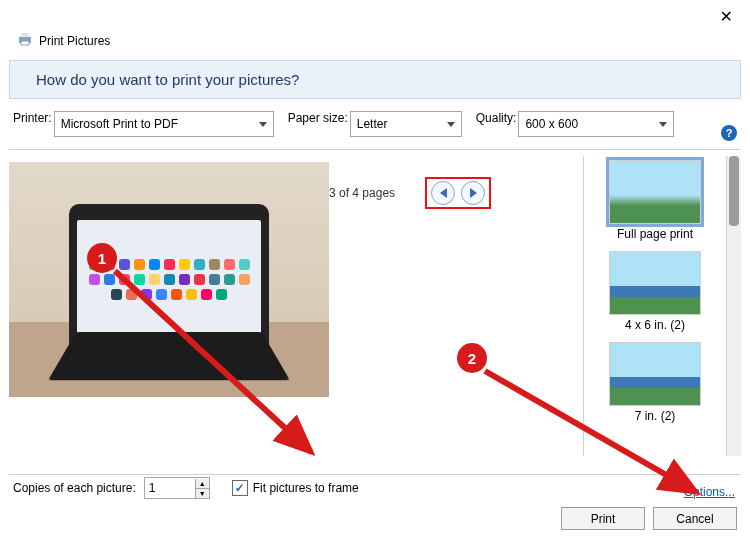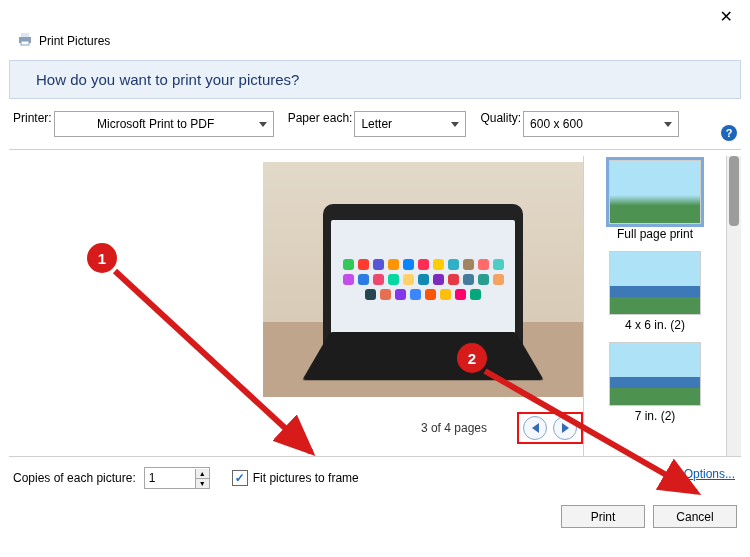--- a/index.html
+++ b/index.html
@@ -11,21 +11,21 @@
   .banner h1{margin:0;font-size:15px;font-weight:400;color:#1f3a6e}
   .controls-row{display:flex;gap:14px;align-items:flex-end;padding:2px 0 4px 4px;position:relative}
   .ctrl{display:flex;gap:2px}
   .ctrl label{font-size:12px}
   .select{appearance:none;-webkit-appearance:none;border:1px solid #a6a6a6;background:#fff;height:22px;padding:1px 22px 1px 6px;font-size:12px;position:relative}
   .sel-wrap{position:relative;display:inline-block}
   .sel-wrap::after{content:"";position:absolute;right:7px;top:50%;margin-top:-2px;border-left:4px solid transparent;border-right:4px solid transparent;border-top:5px solid #4a4a4a;pointer-events:none}
   .help{position:absolute;right:4px;bottom:0;width:16px;height:16px;border-radius:50%;background:#1e66b9;color:#fff;font-weight:bold;font-size:11px;display:flex;align-items:center;justify-content:center;cursor:pointer}
   .divider{height:1px;background:#d0d0d0;margin:8px 0 0 0}
   .gallery{display:flex;height:300px;margin-top:6px}
-  .preview-pane{flex:1;display:flex;flex-direction:column;align-items:flex-end;justify-content:flex-start;padding-top:6px}
+  .preview-pane{flex:1;display:flex;flex-direction:row;align-items:flex-start;justify-content:flex-start;padding-top:6px}
   .preview-img{width:320px;height:235px;background:#c9b7a3;position:relative;overflow:hidden}
   .desk{position:absolute;left:0;right:0;bottom:0;height:32%;background:#bfa58b}
   .wall{position:absolute;left:0;right:0;top:0;height:68%;background:linear-gradient(#e3d9c9,#d8cbb7)}
   .tablet{position:absolute;left:50%;top:18%;transform:translateX(-50%);width:200px;height:150px;background:#222;border-radius:10px;display:flex;align-items:center;justify-content:center}
   .screen{width:184px;height:118px;background:#e9eef4;border-radius:2px;display:flex;flex-wrap:wrap;align-content:center;justify-content:center;gap:4px;padding:8px;box-sizing:border-box}
   .appicon{width:11px;height:11px;border-radius:3px}
   .kbd{position:absolute;left:50%;bottom:6%;transform:translateX(-50%) perspective(140px) rotateX(38deg);width:210px;height:60px;background:#1c1c1c;border-radius:3px}
   .pager{display:flex;align-items:center;gap:12px;margin-top:15px}
   .pager-label{font-size:12px;color:#333;margin-right:18px}
   .nav-box{border:2px solid #e11;padding:2px 4px;display:flex;gap:6px}
@@ -35,21 +35,21 @@
   .layouts{width:142px;border-left:1px solid #d0d0d0;border-right:1px solid #d0d0d0;overflow:hidden;display:flex;flex-direction:column;align-items:center;gap:10px;padding-top:4px}
   .layout-opt{display:flex;flex-direction:column;align-items:center;gap:3px;cursor:pointer}
   .thumb{width:90px;height:62px;background:#fff;border:1px solid #cfcfcf;display:flex}
   .thumb.sel{outline:3px solid #7fa9da}
   .land{width:100%;height:100%;background:linear-gradient(#aee2f7 55%,#3d79b6 55% 72%,#4d9251 72%)}
   .mount{position:relative;width:100%;height:100%;overflow:hidden}
   .mount::before{content:"";position:absolute;inset:0;background:linear-gradient(#aee2f7 55%,#4d9251 72%)}
   .half{flex:1}
   .vscroll{width:14px;background:#f0f0f0;position:relative}
   .vscroll .th{position:absolute;left:2px;right:2px;top:0;height:70px;background:#9c9c9c;border-radius:4px}
-  .bottom-row{display:flex;align-items:center;gap:8px;padding:10px 4px;border-top:1px solid #d0d0d0;margin-top:0;position:relative}
+  .bottom-row{display:flex;align-items:center;gap:8px;padding:2px 4px;border-top:1px solid #d0d0d0;margin-top:18px;position:relative}
   .spin{display:inline-flex;align-items:center;border:1px solid #a6a6a6}
   .spin input{border:none;width:42px;height:18px;padding:1px 4px;font-size:12px}
   .spin-btns{display:flex;flex-direction:column;border-left:1px solid #a6a6a6}
   .spin-btns span{width:13px;height:9px;display:flex;align-items:center;justify-content:center;font-size:7px;cursor:pointer;background:#efefef}
   .spin-btns span:first-child{border-bottom:1px solid #a6a6a6}
   .chk{display:flex;align-items:center;gap:5px;margin-left:14px}
   .chk-box{width:14px;height:14px;border:1px solid #666;background:#fff;display:flex;align-items:center;justify-content:center;color:#1668c5;font-size:12px;font-weight:bold}
   .options-link{position:absolute;right:6px;top:10px;color:#0a5bb8;text-decoration:underline;cursor:pointer}
   .footer{display:flex;justify-content:flex-end;gap:8px;padding:6px 4px 0 4px}
   .btn{min-width:84px;height:23px;border:1px solid #9c9c9c;background:#f3f3f3;font-size:12px;cursor:pointer}
@@ -76,24 +76,24 @@
     <span>Print Pictures</span>
   </div>
 
   <div class="banner">
     <h1>How do you want to print your pictures?</h1>
   </div>
 
   <div class="controls-row">
     <div class="ctrl">
       <label>Printer:</label>
-      <span class="sel-wrap"><input class="select" style="width: 190px; text-align: center;" readonly="" value="Microsoft Print to PDF"></span>
+      <span class="sel-wrap"><input class="select" style="width: 190px;" readonly="" value="Microsoft Print to PDF"></span>
     </div>
     <div class="ctrl">
-      <label>Paper each:</label>
+      <label>Paper size:</label>
       <span class="sel-wrap"><input class="select" style="width: 82px;" readonly="" value="Letter"></span>
     </div>
     <div class="ctrl">
       <label>Quality:</label>
       <span class="sel-wrap"><input class="select" style="width: 126px;" readonly="" value="600 x 600"></span>
     </div>
     <div class="help">?</div>
   </div>
 
   <div class="divider"></div>

